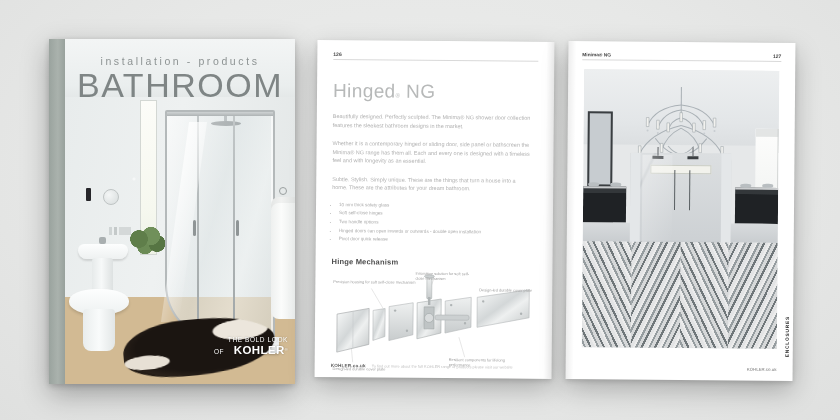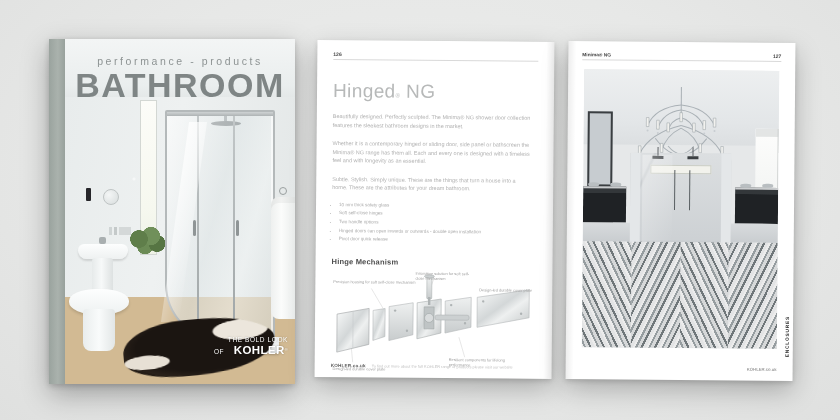--- a/index.html
+++ b/index.html
@@ -74,21 +74,21 @@
       radial-gradient(ellipse at 15% 70%, #e7e0d5 0 12%, transparent 13%),
       radial-gradient(ellipse at 55% 45%, #1b1511 0 60%, #2a211a 75%, transparent 76%),
       #241c15;
     filter:blur(.3px); }
   .towel { position:absolute; left:206px; top:158px; width:26px; height:122px;
     background:linear-gradient(90deg,#eef0ef,#fbfcfb 40%,#e7eae9);
     border-radius:8px 0 0 8px; box-shadow:inset 0 6px 0 rgba(0,0,0,.04); }
   .hook { position:absolute; left:214px; top:148px; width:8px; height:8px; border:1px solid #9aa0a0; border-radius:50%; }
   .cover-text { position:absolute; left:0; top:16px; width:100%; text-align:center; }
   .kicker { font-size:10.5px; letter-spacing:2.6px; color:#8d9393; font-weight:400; }
-  .cover-title { font-size:34px; letter-spacing:1.5px; color:rgba(112,118,118,.88); font-weight:700; line-height:1.02; margin-top:1px; }
+  .cover-title { font-size:34px; letter-spacing:1.5px; color:rgba(112,118,118,.88); font-weight:400; line-height:1.02; margin-top:1px; }
   .bold-look { position:absolute; right:7px; bottom:27px; text-align:right; color:#ffffff; text-shadow:0 0 2px rgba(0,0,0,.35); line-height:1.15; }
   .bl-1 { font-size:6.5px; letter-spacing:.6px; }
   .bl-2 { font-size:6.5px; letter-spacing:.3px; }
   .bl-brand { font-size:11.5px; font-weight:bold; letter-spacing:.4px;padding-left:8px; }
   .bl-reg { font-size:4px; vertical-align:super; }
 
   
   .spread { position:absolute; left:316px; top:41px; width:478px; height:339px; transform:rotate(.5deg); }
   .page { position:absolute; background:#ffffff; box-shadow:0 10px 26px rgba(0,0,0,.25), 0 2px 5px rgba(0,0,0,.15); }
   .page-left { left:0; top:1px; width:237px; height:337px; padding:11px 16px 10px; }
@@ -187,21 +187,21 @@
       <div class="tray"></div>
       <div class="sink-basin"></div>
       <div class="tap"></div>
       <div class="sink-ped"></div>
       <div class="toilet-bowl"></div>
       <div class="toilet-base"></div>
       <div class="rug"></div>
       <div class="hook"></div>
       <div class="towel"></div>
       <div class="cover-text">
-        <div class="kicker">performance - products</div>
+        <div class="kicker">installation - products</div>
         <div class="cover-title">BATHROOM</div>
       </div>
       <div class="bold-look">
         <div class="bl-1">THE BOLD LOOK</div>
         <div class="bl-2"><span>OF </span><span class="bl-brand">KOHLER</span><span class="bl-reg">®</span></div>
       </div>
     </div>
   </div>
 
   <div class="spread">

